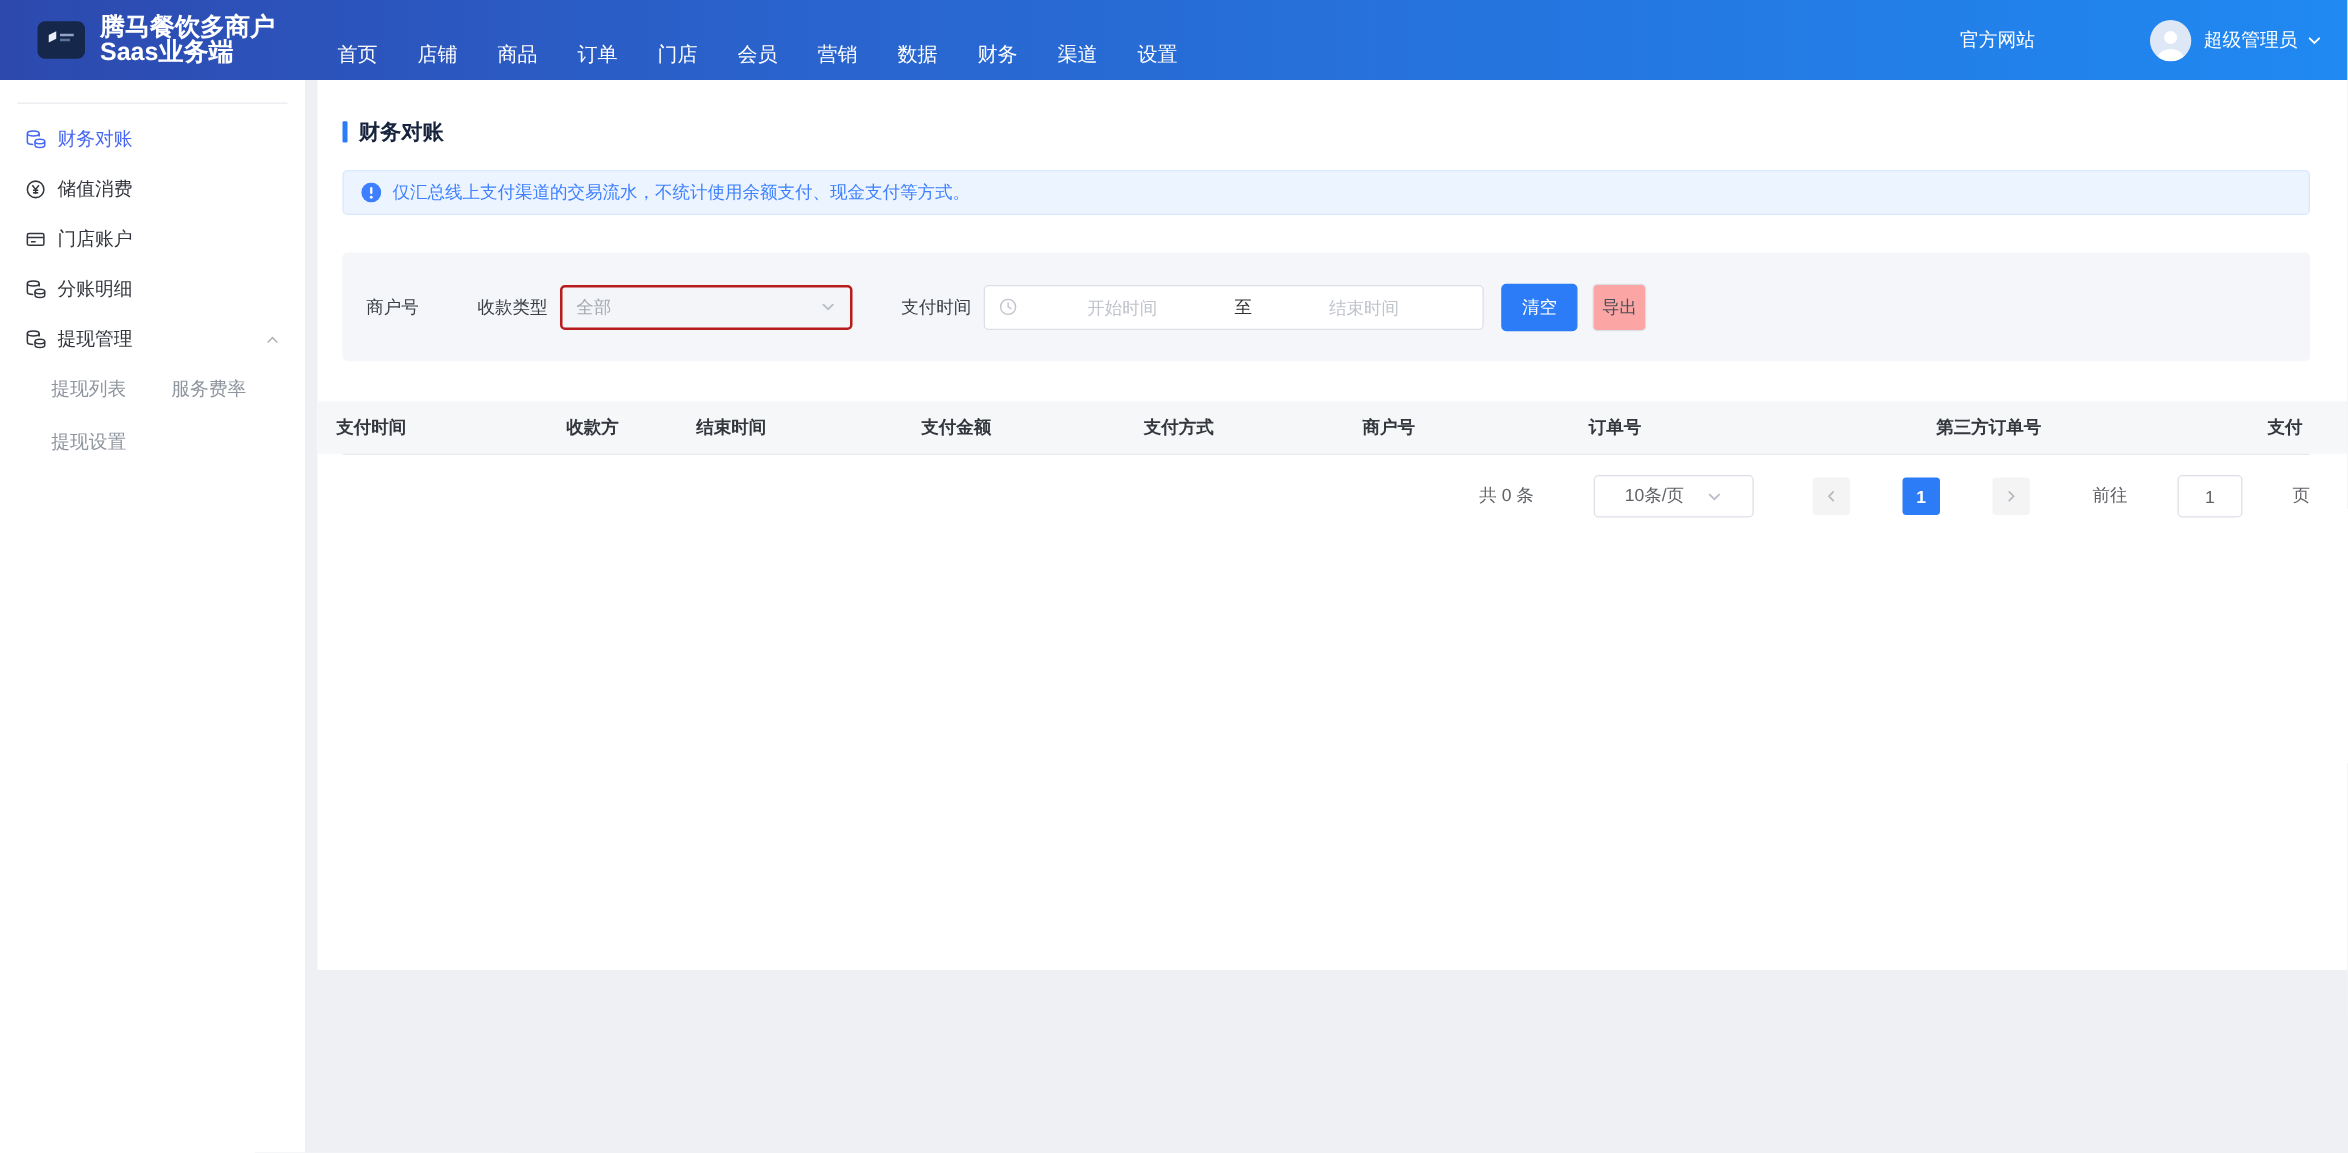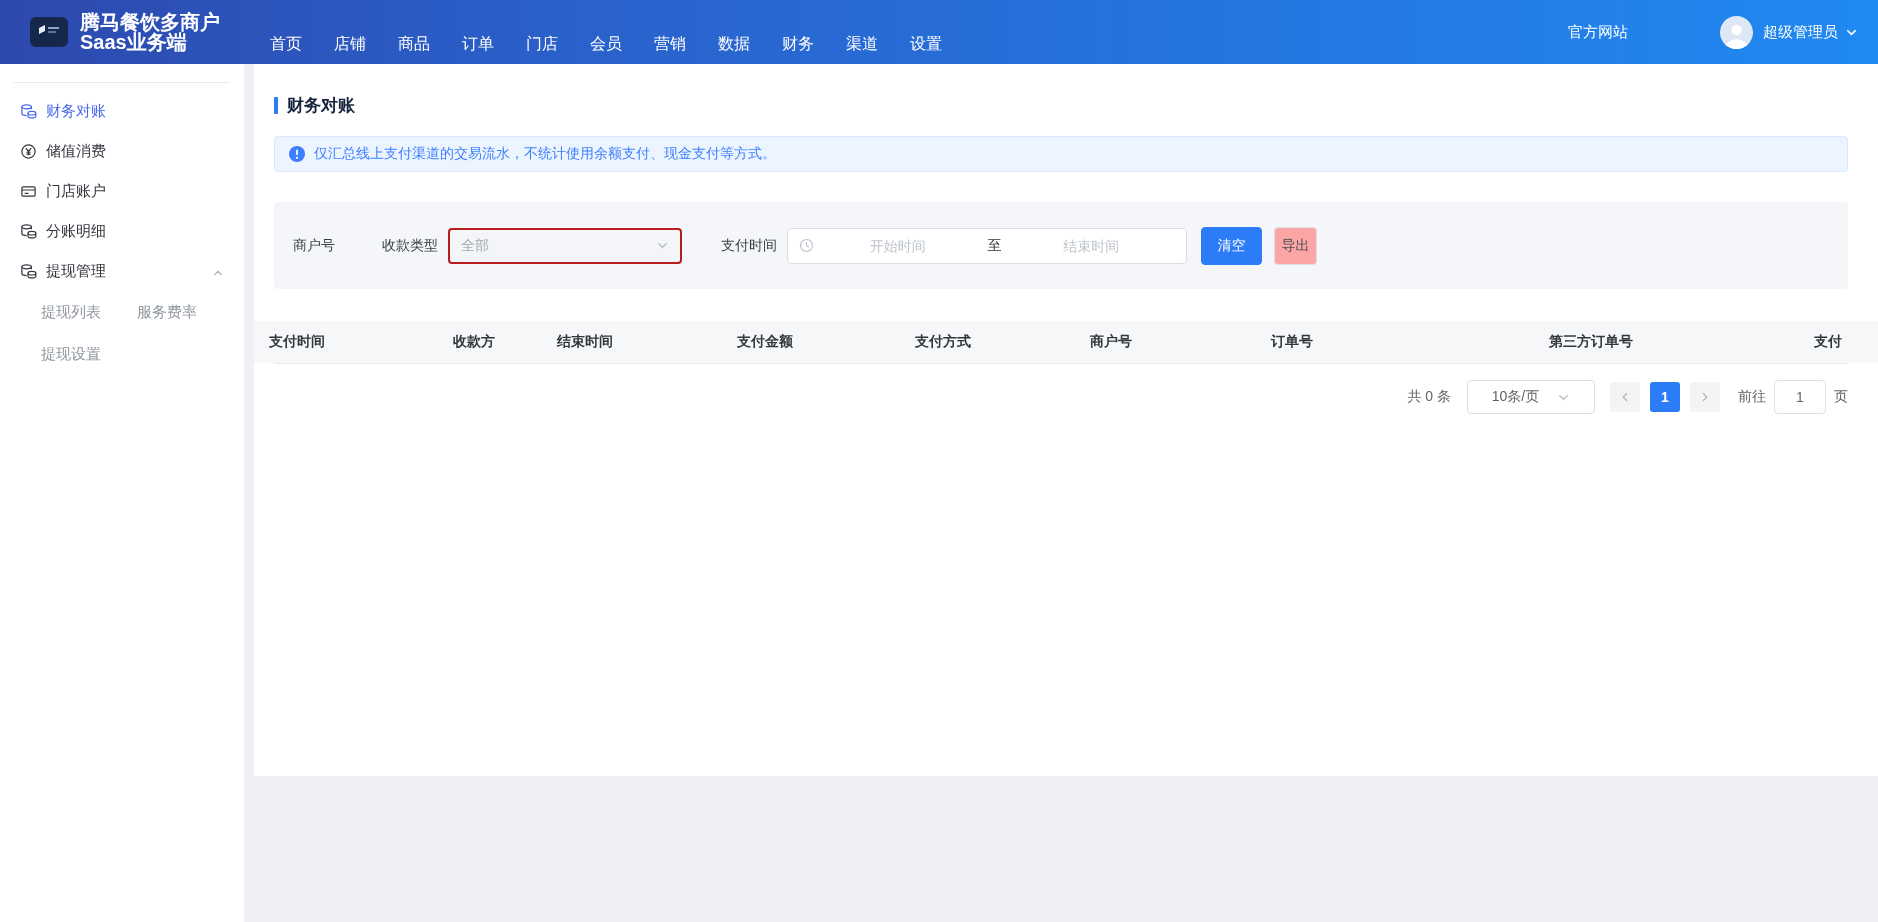--- a/index.html
+++ b/index.html
@@ -75,21 +75,21 @@
   .th { flex-shrink:0; padding-left:15px; white-space:nowrap; }
   .th:nth-child(1){width:184px;} .th:nth-child(2){width:104px;} .th:nth-child(3){width:180px;}
   .th:nth-child(4){width:178px;} .th:nth-child(5){width:175px;} .th:nth-child(6){width:181px;}
   .th:nth-child(7){width:278px;} .th:nth-child(8){width:265px;} .th:nth-child(9){width:200px;}
 
   .empty-wrap { height:342px; text-align:center; padding-top:56px; }
   .empty-text { margin-top:42px; font-size:14px; color:#909399; }
 
   .pg-divider { height:1px; background:#e8ebf0; margin:0 30px 0 20px; }
   .pagination { display:flex; align-items:center; justify-content:flex-end;
-    margin:16px 30px 0 0; font-size:14px; color:#606266; }
+    margin:16px 30px 0 0; font-size:14px; color:#606266;gap:32px; }
   .pg-select { width:128px; height:34px; border:1px solid #dcdfe6; border-radius:4px; background:#fff;
     display:flex; align-items:center; justify-content:center; margin-left:16px; cursor:pointer; }
   .pg-select svg { margin-left:18px; }
   .pg-btn { width:30px; height:30px; background:#f4f4f5; border-radius:3px; display:flex;
     align-items:center; justify-content:center; margin-left:15px; cursor:pointer; }
   .pg-page { width:30px; height:30px; background:#2b7cf6; color:#fff; font-weight:bold; border-radius:3px;
     display:flex; align-items:center; justify-content:center; margin-left:10px; cursor:pointer; }
   .pg-btn.next { margin-left:10px; }
   .pg-goto { margin-left:18px; }
   .pg-input { width:52px; height:34px; border:1px solid #dcdfe6; border-radius:4px; text-align:center;

